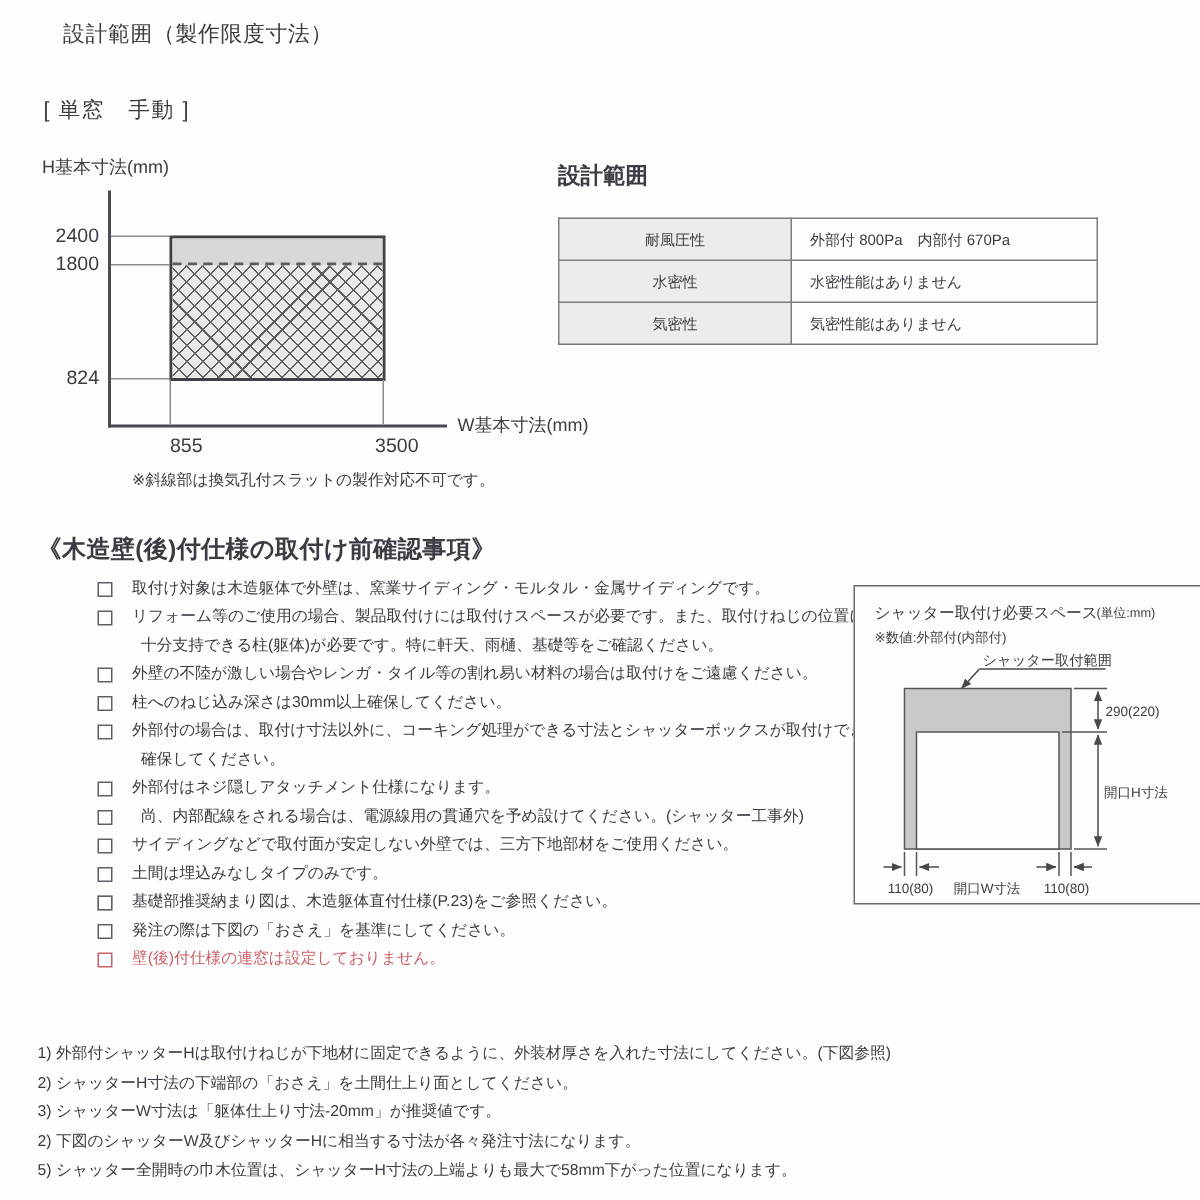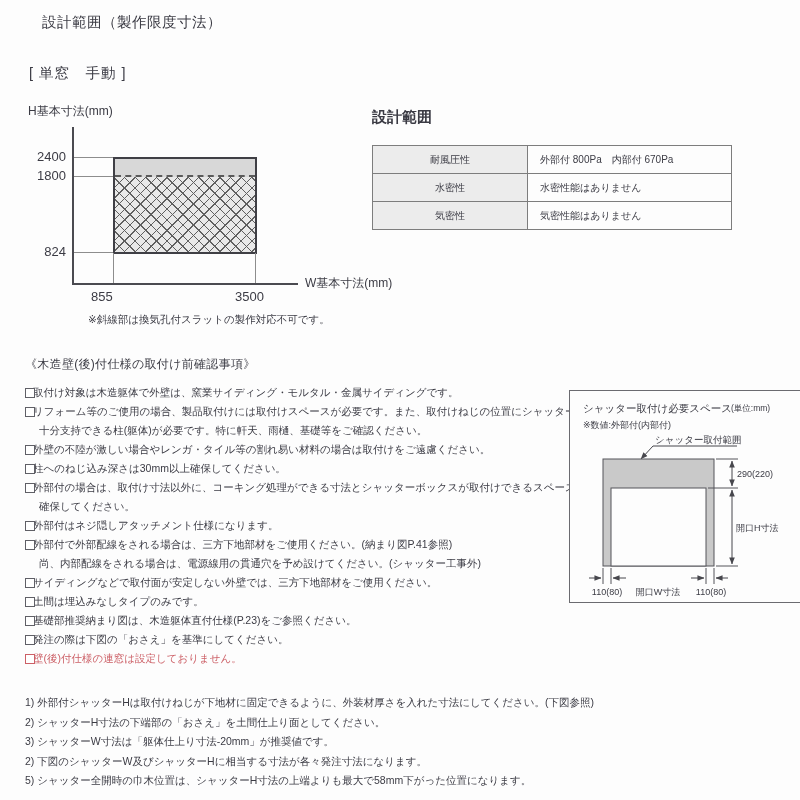--- a/index.html
+++ b/index.html
@@ -23,32 +23,32 @@
     box-sizing:border-box;display:flex;flex-direction:column;
   }
   .band-top{height:18px;background:#d8d8d8;border-bottom:2px dashed #5a5a5a;box-sizing:border-box;}
   .band-hatch{
     flex:1;background-color:#e9e9e9;
     background-image:
       repeating-linear-gradient(45deg, rgba(90,90,90,0) 0 6.5px, #5f5f5f 6.5px 7.5px),
       repeating-linear-gradient(135deg, rgba(90,90,90,0) 0 6.5px, #5f5f5f 6.5px 7.5px);
   }
   .ytick{width:42px;text-align:right;font-size:13px;}
-  .xtick{width:44px;text-align:left;font-size:13px;}
+  .xtick{width:44px;text-align:right;font-size:13px;}
   .chart-note{left:88px;top:313px;font-size:10.5px;}
   
   .perf-title{left:372px;top:108px;font-size:15px;font-weight:bold;}
   .perf-table{left:372px;top:145px;width:360px;border-collapse:collapse;font-size:10px;}
   .perf-table td{border:1px solid #7d7d7d;height:27px;padding:0;}
   .perf-table td.lab{width:154px;background:#ececec;text-align:center;}
   .perf-table td.val{padding-left:12px;}
   
-  .check-heading{left:25px;top:356px;font-size:12px;font-weight:normal;letter-spacing:.3px;}
+  .check-heading{left:25px;top:356px;font-size:16px;font-weight:bold;letter-spacing:.3px;}
   .checklist{left:25px;top:383px;font-size:10.5px;line-height:19px;}
-  .item{position:relative;padding-left:8px;}
+  .item{position:relative;padding-left:23px;margin-left:40px;}
   .cb{position:absolute;left:0;top:4.5px;width:8px;height:8px;border:1px solid #5f5f66;background:#fff;}
   .item span{white-space:nowrap;}
   .cont{display:block;padding-left:6px;}
   .item.red{color:#cc5f66;}
   .item.red .cb{border-color:#cc5f66;}
   
   .notes{left:25px;top:693px;font-size:10.5px;line-height:19.6px;}
   .notes div{white-space:nowrap;}
   
   .diagram-box{left:569px;top:390px;width:262px;height:213px;border:1px solid #6b6b70;box-sizing:border-box;background:#fdfdfd;}
@@ -130,21 +130,20 @@
     <span class="cb"></span>
     <span>外部付の場合は、取付け寸法以外に、コーキング処理ができる寸法とシャッターボックスが取付けできるスペースを</span>
     <span class="cont">確保してください。</span>
   </div>
   <div class="item">
     <span class="cb"></span>
     <span>外部付はネジ隠しアタッチメント仕様になります。</span>
   </div>
   <div class="item">
     <span class="cb"></span>
-    <span>外部付で外部配線をされる場合は、三方下地部材をご使用ください。(納まり図P.41参照)</span>
     <span class="cont">尚、内部配線をされる場合は、電源線用の貫通穴を予め設けてください。(シャッター工事外)</span>
   </div>
   <div class="item">
     <span class="cb"></span>
     <span>サイディングなどで取付面が安定しない外壁では、三方下地部材をご使用ください。</span>
   </div>
   <div class="item">
     <span class="cb"></span>
     <span>土間は埋込みなしタイプのみです。</span>
   </div>

